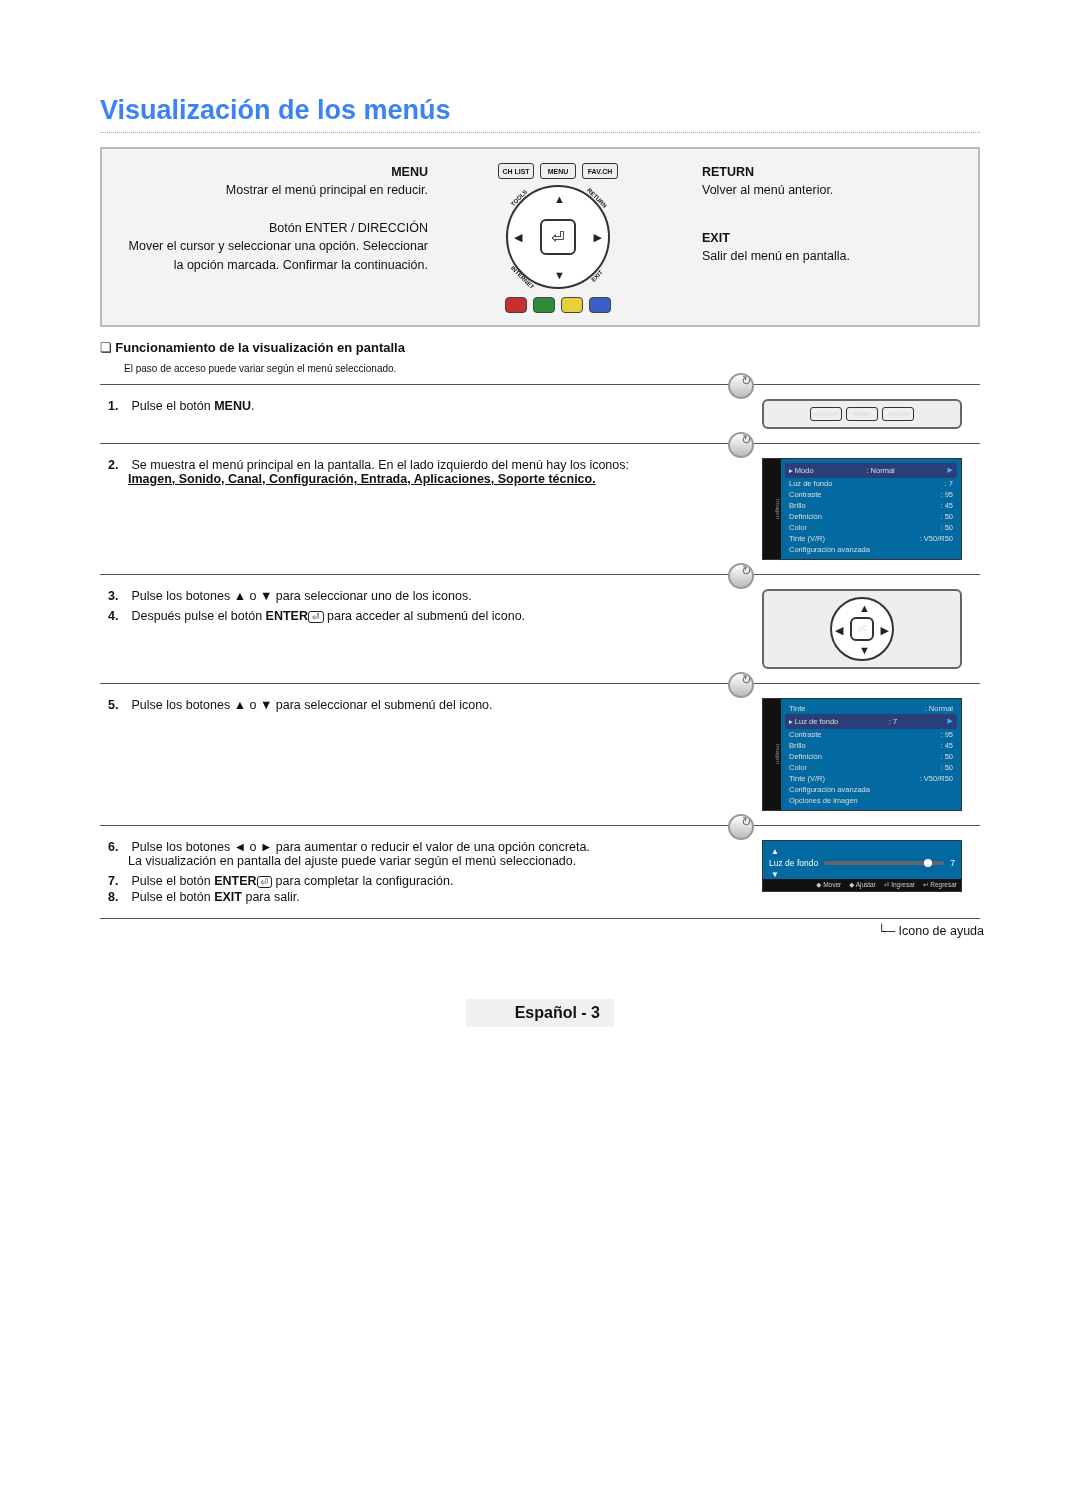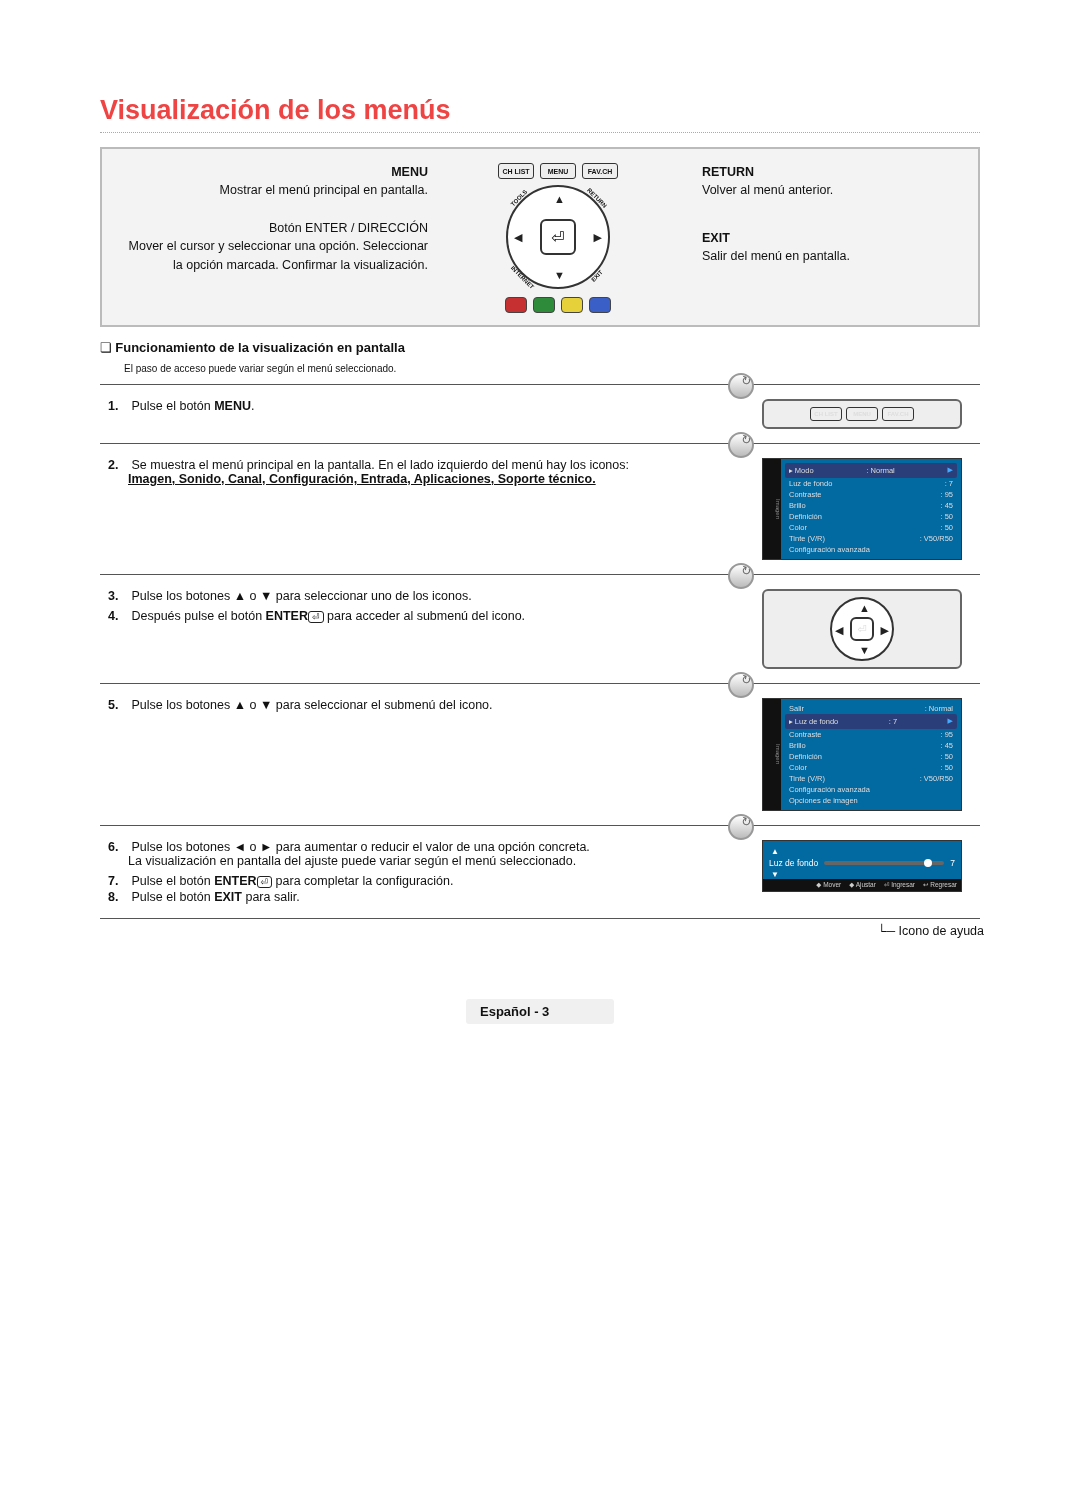--- a/index.html
+++ b/index.html
@@ -10,21 +10,21 @@
     width: 1080px;
   }
   .page {
     width: 1080px;
     padding: 95px 100px 60px 100px;
     box-sizing: border-box;
   }
   .title {
     font-size: 27px;
     font-weight: bold;
-    color: #ef4444;
+    color: #3b82f6;
     padding-bottom: 6px;
     border-bottom: 1px dotted #aaa;
     margin-bottom: 12px;
   }
   .intro {
     font-size: 12.5px;
     line-height: 1.45;
   }
   .remote-box {
     border: 2px solid #bbb;
@@ -220,23 +220,23 @@
     right:-4px;
     font-size:12.5px;
     transform:translate(0, 20px);
   }
   .step-num{ font-weight:bold; display:inline-block; width:20px;}
   .bold{font-weight:bold;}
   .footer-page {
     margin: 80px auto 0 auto;
     width: 120px;
     background:#f0f0f0;
-    text-align:left;
+    text-align:right;
     font-weight:bold;
-    font-size:13px;
+    font-size:16px;
     padding:5px 14px;
     border-radius:3px;
   }
   .enter-glyph{
     display:inline-block;
     border:1px solid #222;
     border-radius:3px;
     font-size:9px;
     padding:0 3px;
     vertical-align:middle;
@@ -254,25 +254,25 @@
 
 <div class="page">
 
   <div class="title">Visualización de los menús</div>
 
 
   <div class="remote-box">
     <div class="remote-left">
       <div class="block">
         <span class="menu-head">MENU</span><br>
-        <span>Mostrar el menú principal en pantalla.</span>
+        <span>Mostrar el menú principal en reducir.</span>
       </div>
       <div class="block">
         <span>Botón ENTER / DIRECCIÓN</span><br>
-        <span>Mover el cursor y seleccionar una opción. Seleccionar la opción marcada. Confirmar la visualización.</span>
+        <span>Mover el cursor y seleccionar una opción. Seleccionar la opción marcada. Confirmar la continuación.</span>
       </div>
     </div>
 
     <div class="remote-center">
       <div class="top-btns">
         <div class="tiny-btn">CH LIST</div>
         <div class="tiny-btn">MENU</div>
         <div class="tiny-btn">FAV.CH</div>
       </div>
       <div class="dpad">
@@ -413,21 +413,21 @@
         <span>Pulse los botones ▲ o ▼ para seleccionar el submenú del icono.</span>
       </td>
       <td class="thumbcell">
         <div class="bubble">
               <span class="arr">↻</span>
             </div>
         <div class="thumb menu-thumb">
           <div class="side">Imagen</div>
           <div class="content" id="osd2">
                 <div class="menu-row">
-                  <span>Salir</span>
+                  <span>Tinte</span>
                   <span>: Normal</span>
                 </div>
                 <div class="menu-row hl arrow">
                   <span>▸ Luz de fondo</span>
                   <span>: 7</span>
                 </div>
                 <div class="menu-row">
                   <span>Contraste</span>
                   <span>: 95</span>
                 </div>

